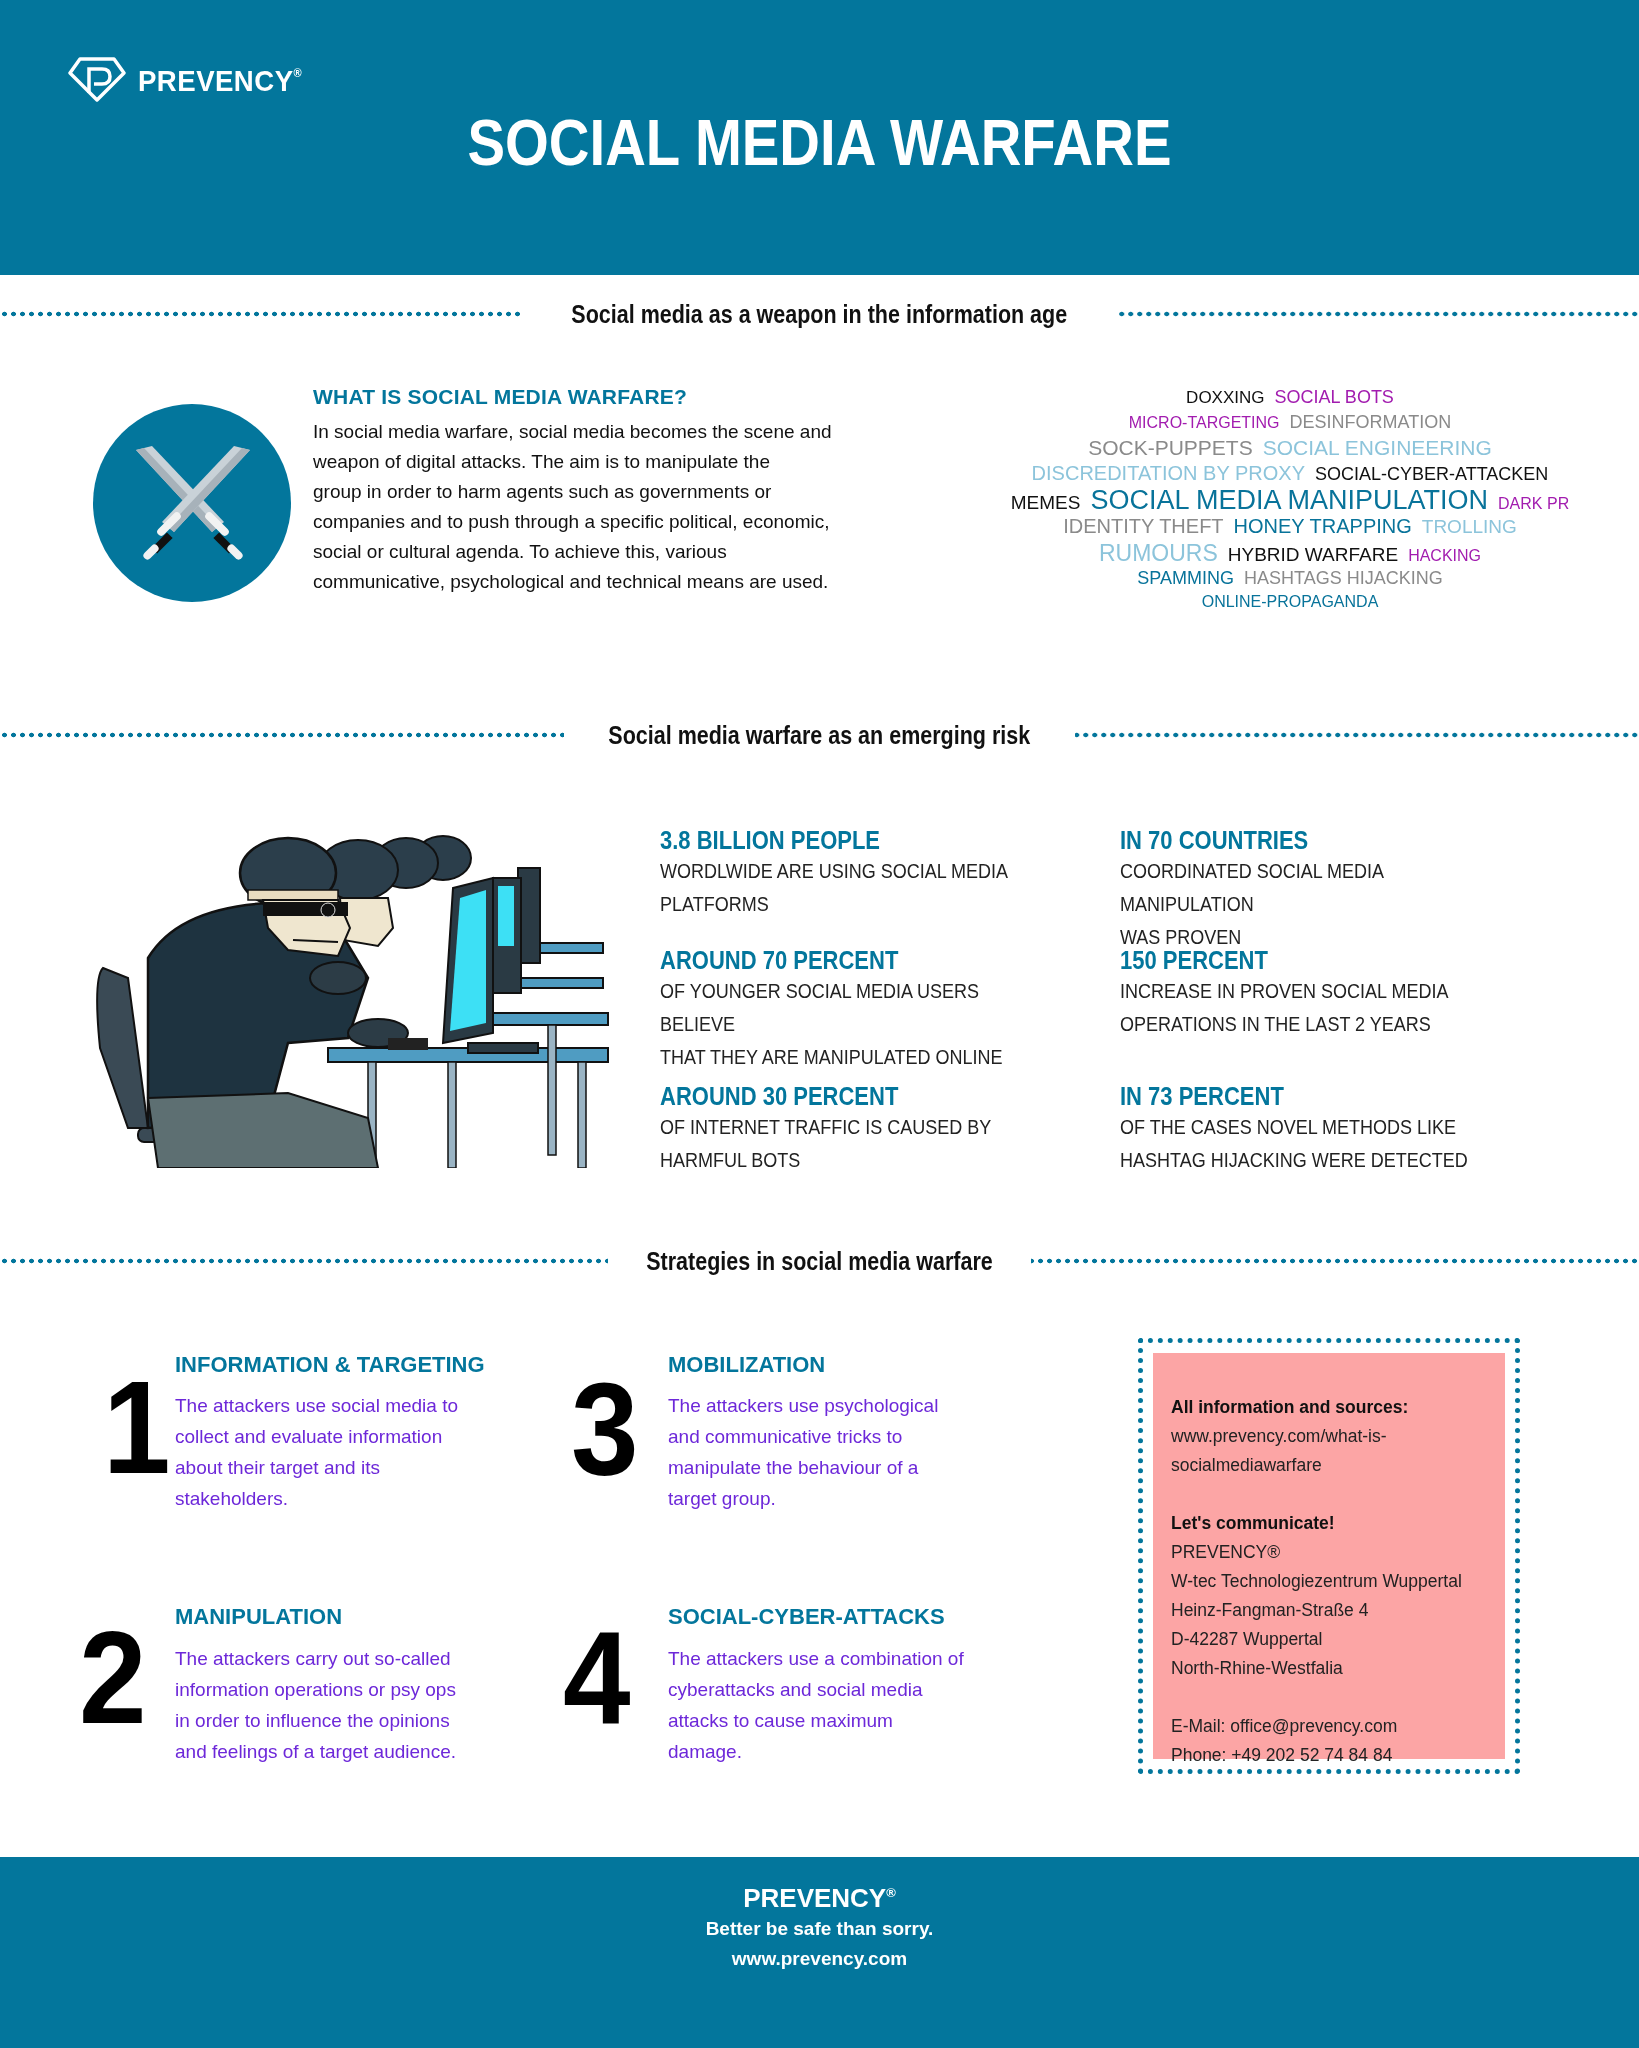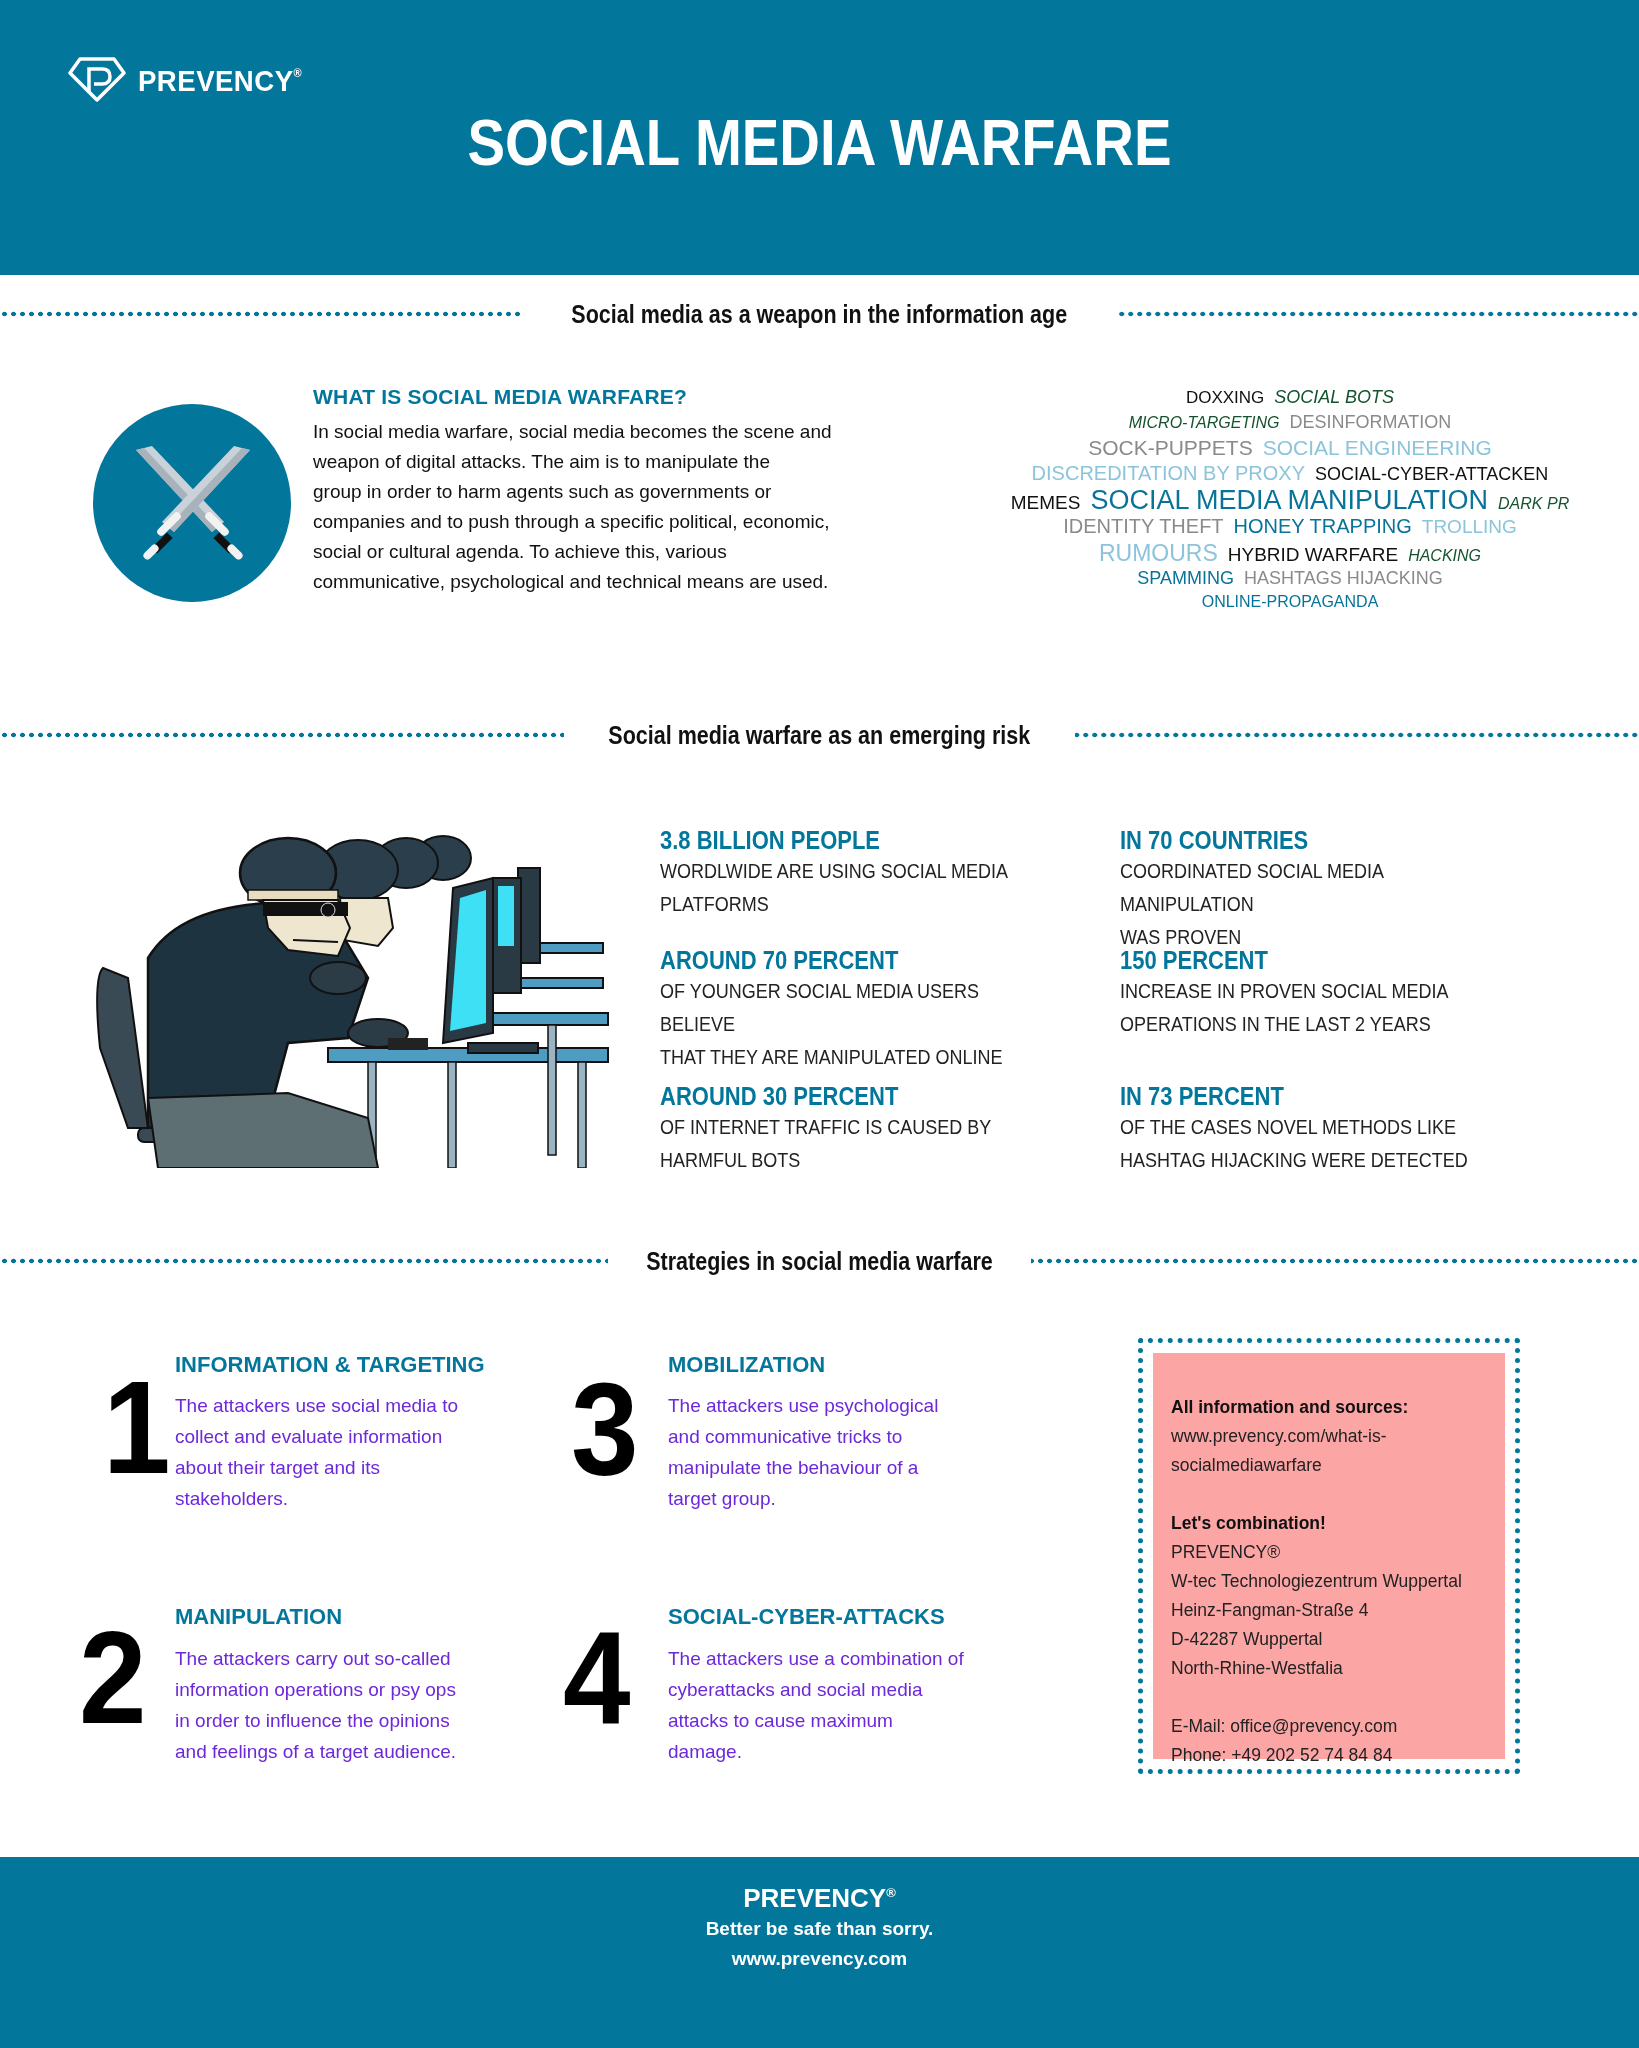--- a/index.html
+++ b/index.html
@@ -21,21 +21,21 @@
   .swords-circle { position: absolute; left: 93px; top: 404px; width: 198px; height: 198px; border-radius: 50%; background: #03769c; }
   .swords-circle svg { position: absolute; left: 35px; top: 40px; width: 130px; height: 120px; }
 
   .what-block { position: absolute; left: 313px; top: 385px; width: 600px; }
   .what-title { color: #03769c; font-weight: 700; font-size: 21px; letter-spacing: 0.2px; margin-bottom: 8px; }
   .what-body { font-size: 19px; line-height: 30px; color: #111; }
 
   .cloud { position: absolute; left: 1000px; top: 388px; width: 580px; text-align: center; }
   .cloud-line { white-space: nowrap; line-height: 1; }
   .cloud-line span { display: inline-block; margin: 0 5px; text-transform: uppercase; }
-  .c-black { color: #111; } .c-blue { color: #14532d; font-style: italic; } .c-gray { color: #8a8a8a; text-align: right; } .c-light { color: #8cc4db; } .c-dblue { color: #08739a; }
+  .c-black { color: #111; } .c-blue { color: #a21caf; } .c-gray { color: #8a8a8a; text-align: right; } .c-light { color: #8cc4db; } .c-dblue { color: #08739a; }
 
   .hackers { position: absolute; left: 88px; top: 828px; width: 524px; height: 340px; }
 
   .stat { position: absolute; width: 430px; }
   .stat-title { color: #03769c; font-weight: 700; font-size: 25px; transform: scaleX(0.88); transform-origin: left; white-space: nowrap; }
   .stat-body { font-size: 20px; line-height: 33px; color: #222; transform: scaleX(0.9); transform-origin: left; text-transform: uppercase; }
   .strat-num { position: absolute; font-weight: 700; font-size: 132px; color: #000; line-height: 1; transform: scaleX(0.92); }
   .strat-title { position: absolute; color: #03769c; font-weight: 700; font-size: 22px; white-space: nowrap; }
   .strat-body { position: absolute; font-size: 19px; line-height: 31px; color: #6d28d9; width: 330px; }
 
@@ -261,21 +261,21 @@
 </div>
 
 <div class="info-box">
   <div class="info-inner">
     <div><b>All information and sources:</b></div>
     <div>
       <div>www.prevency.com/what-is-</div>
       <div>socialmediawarfare</div>
     </div>
     <div class="info-gap"></div>
-    <div><b>Let's combination!</b></div>
+    <div><b>Let's communicate!</b></div>
     <div>
       <div>PREVENCY®</div>
       <div>W-tec Technologiezentrum Wuppertal</div>
       <div>Heinz-Fangman-Straße 4</div>
       <div>D-42287 Wuppertal</div>
       <div>North-Rhine-Westfalia</div>
     </div>
     <div class="info-gap"></div>
     <div>E-Mail: office@prevency.com</div>
     <div>Phone:  +49 202 52 74 84 84</div>

